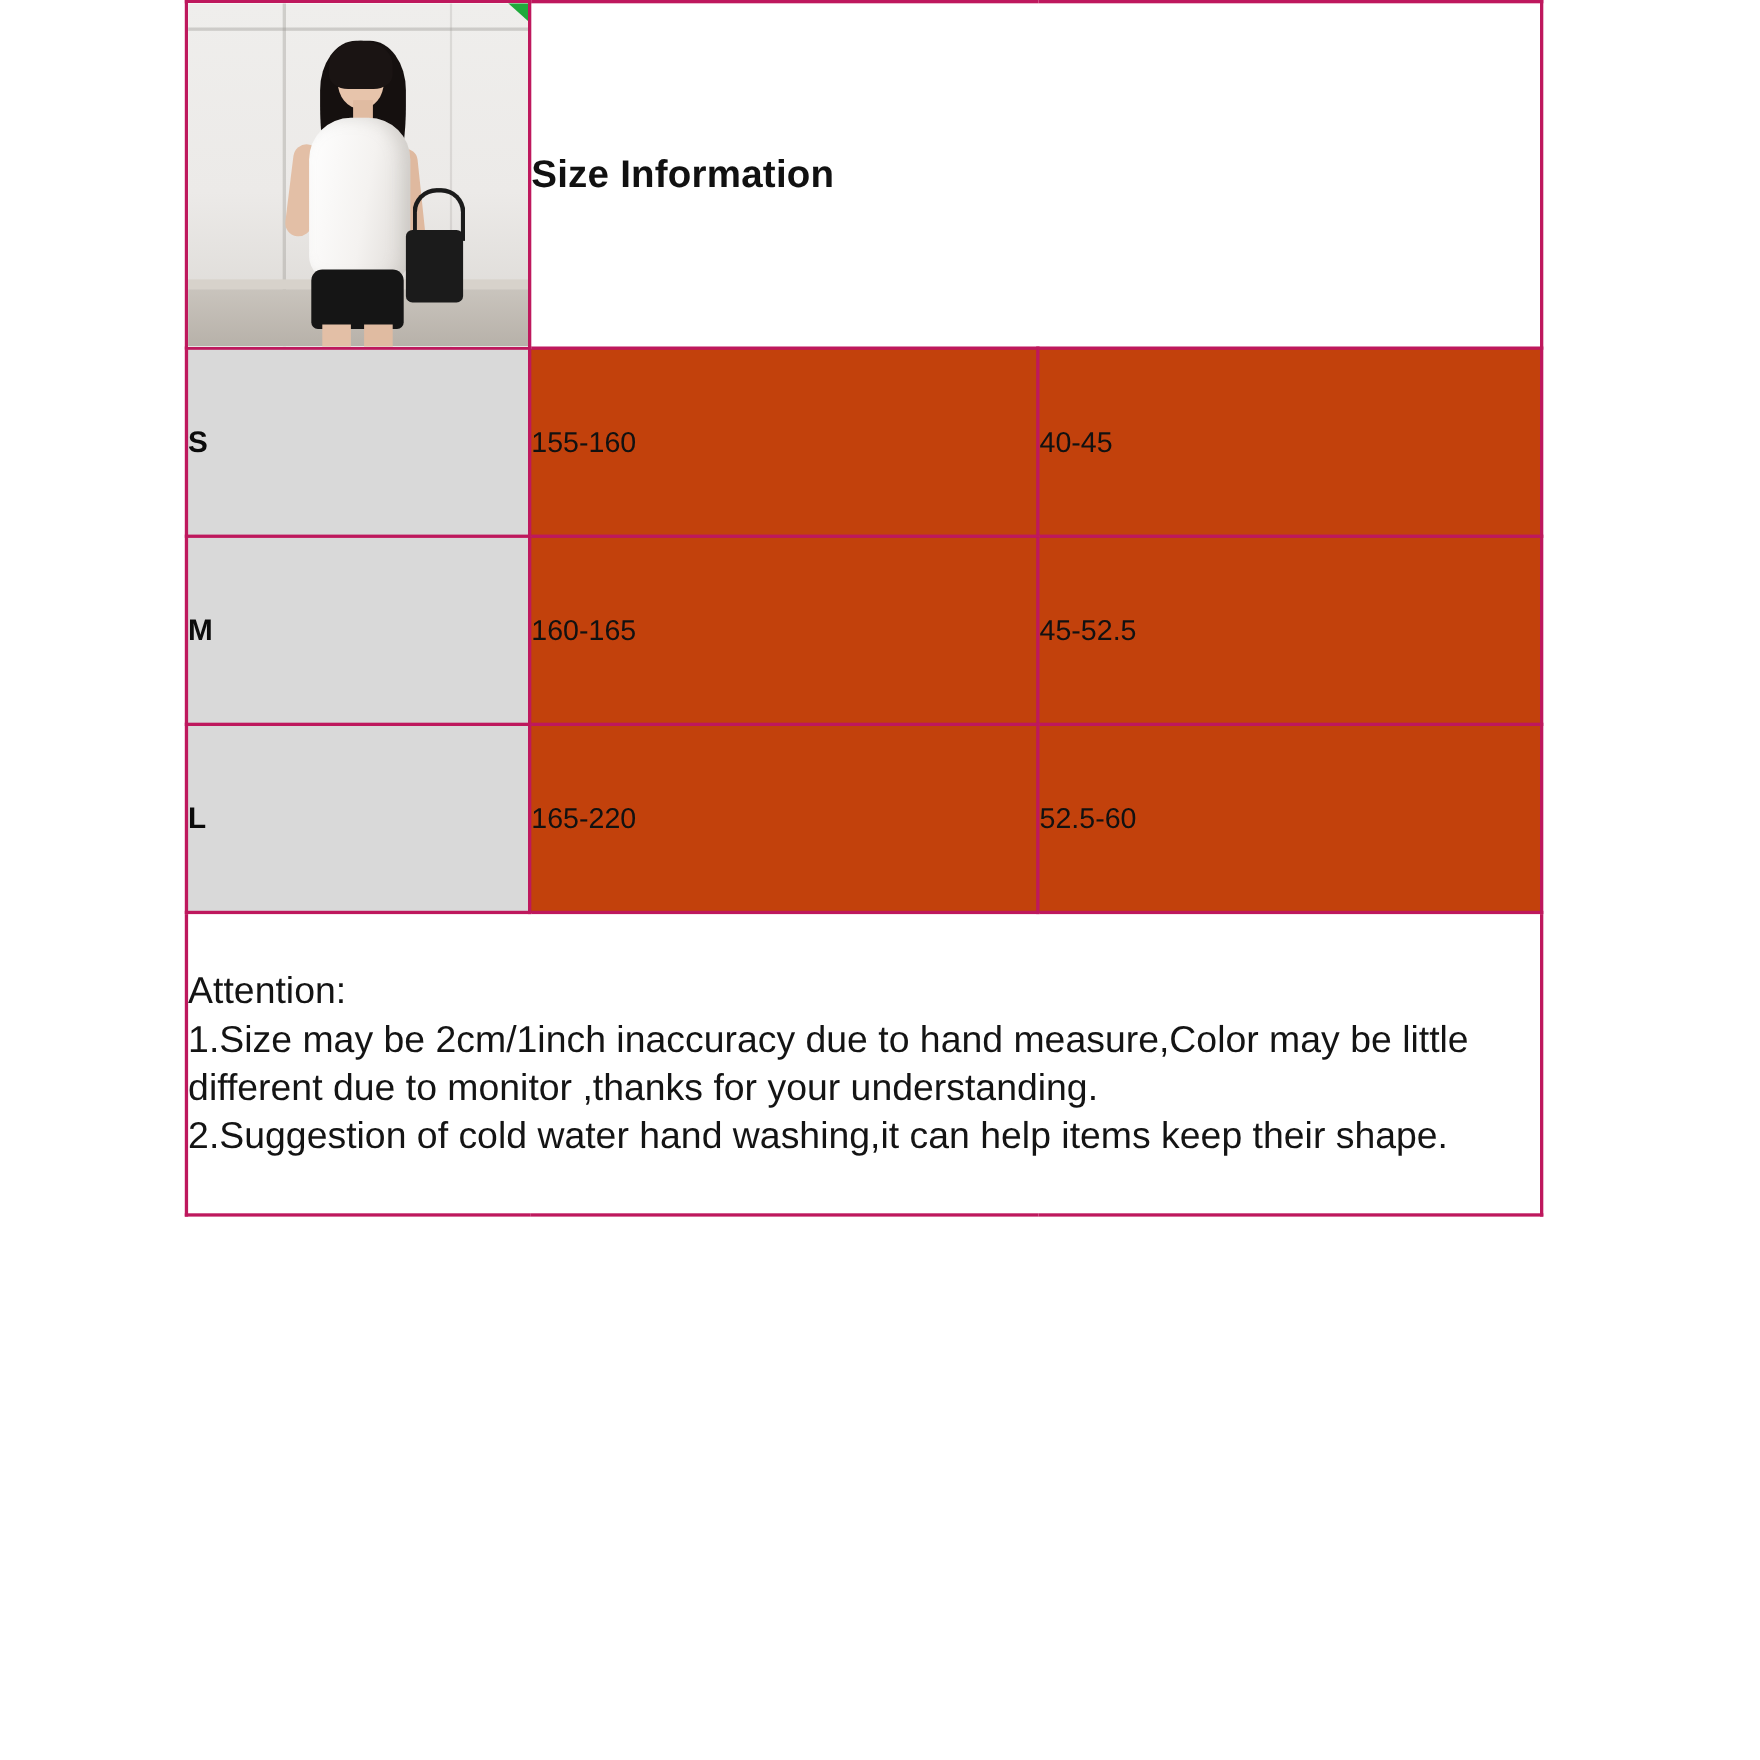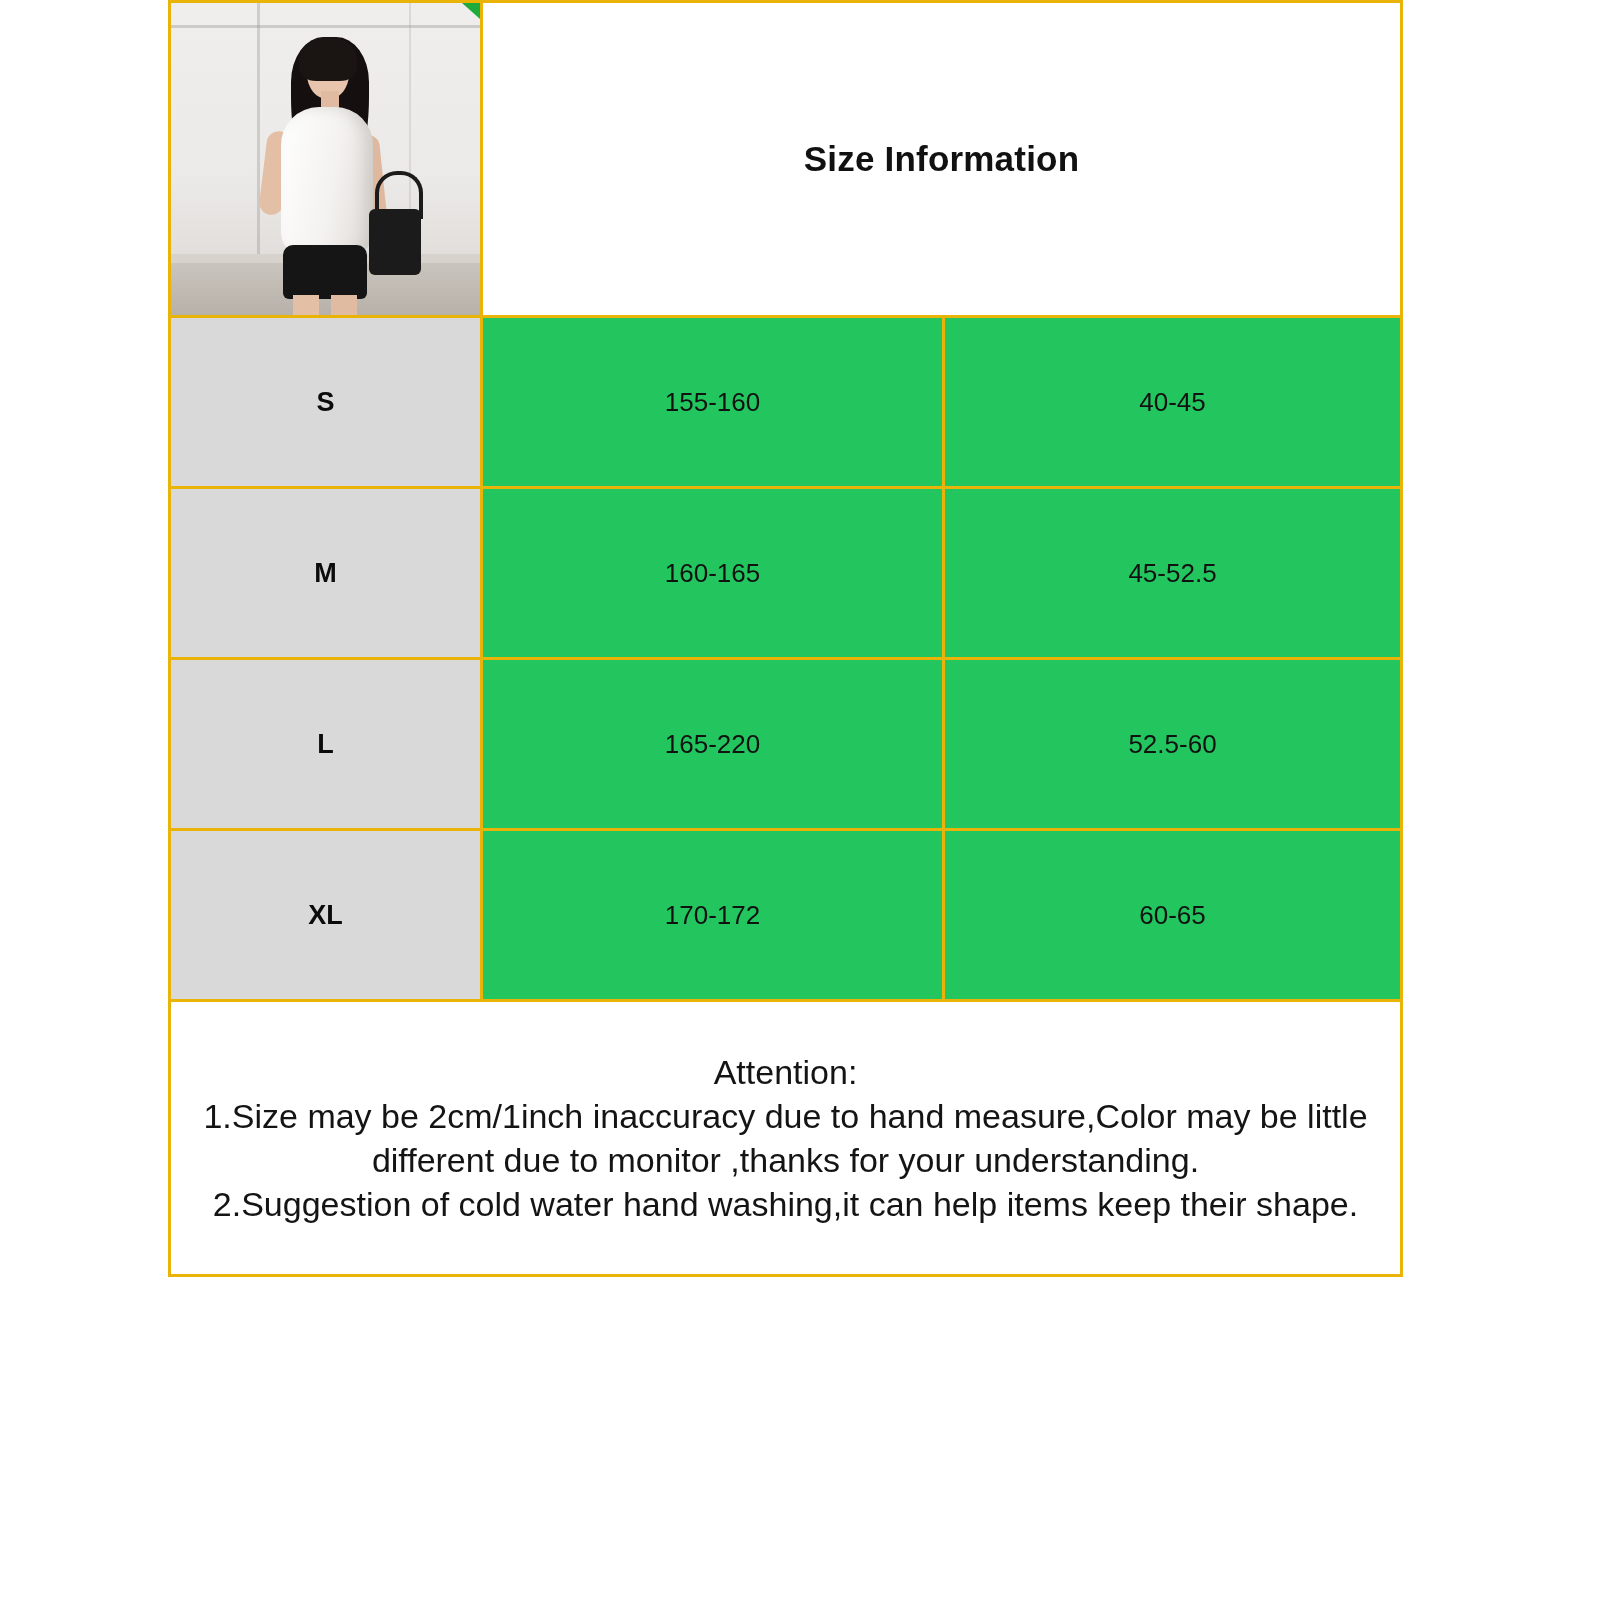--- a/index.html
+++ b/index.html
@@ -25,24 +25,24 @@
   .size-table {
     position: absolute;
     left: 168px;
     top: 0px;
     width: 1232px;
     border-collapse: collapse;
     border: 3px solid #000000;
     table-layout: fixed;
   }
   .size-table td {
-    border: 3px solid #eab308;
+    border: 3px solid #be185d;
     padding: 0;
     vertical-align: middle;
-    text-align: center;
+    text-align: left;
   }
 
   
   .col-size   { width: 312px; }
   .col-height { width: 462px; }
   .col-weight { width: 458px; }
 
   
   .img-cell {
     height: 312px;
@@ -217,21 +217,21 @@
   .cell-size {
     background: #d9d9d9;
     height: 168px;
   }
   .cell-size-text {
     font-size: 27px;
     font-weight: bold;
     color: #0b0b0b;
   }
   .cell-val {
-    background: #22c55e;
+    background: #c2410c;
   }
   .cell-val-text {
     font-size: 26px;
     color: #111111;
   }
 
   
   .attention-cell {
     background: #ffffff;
     text-align: left;
@@ -316,31 +316,20 @@
           <div class="cell-size-text">L</div>
         </td>
         <td class="cell-val">
           <div class="cell-val-text">165-220</div>
         </td>
         <td class="cell-val">
           <div class="cell-val-text">52.5-60</div>
         </td>
       </tr>
 
-      <tr>
-        <td class="cell-size">
-          <div class="cell-size-text">XL</div>
-        </td>
-        <td class="cell-val">
-          <div class="cell-val-text">170-172</div>
-        </td>
-        <td class="cell-val">
-          <div class="cell-val-text">60-65</div>
-        </td>
-      </tr>
 
 
       <tr>
         <td class="attention-cell" colspan="3">
           <div class="attention-line">Attention:</div>
           <div class="attention-line">1.Size may be 2cm/1inch inaccuracy due to hand measure,Color may be little</div>
           <div class="attention-line">different due to monitor ,thanks for your understanding.</div>
           <div class="attention-line">2.Suggestion of cold water hand washing,it can help items keep their shape.</div>
         </td>
       </tr>

